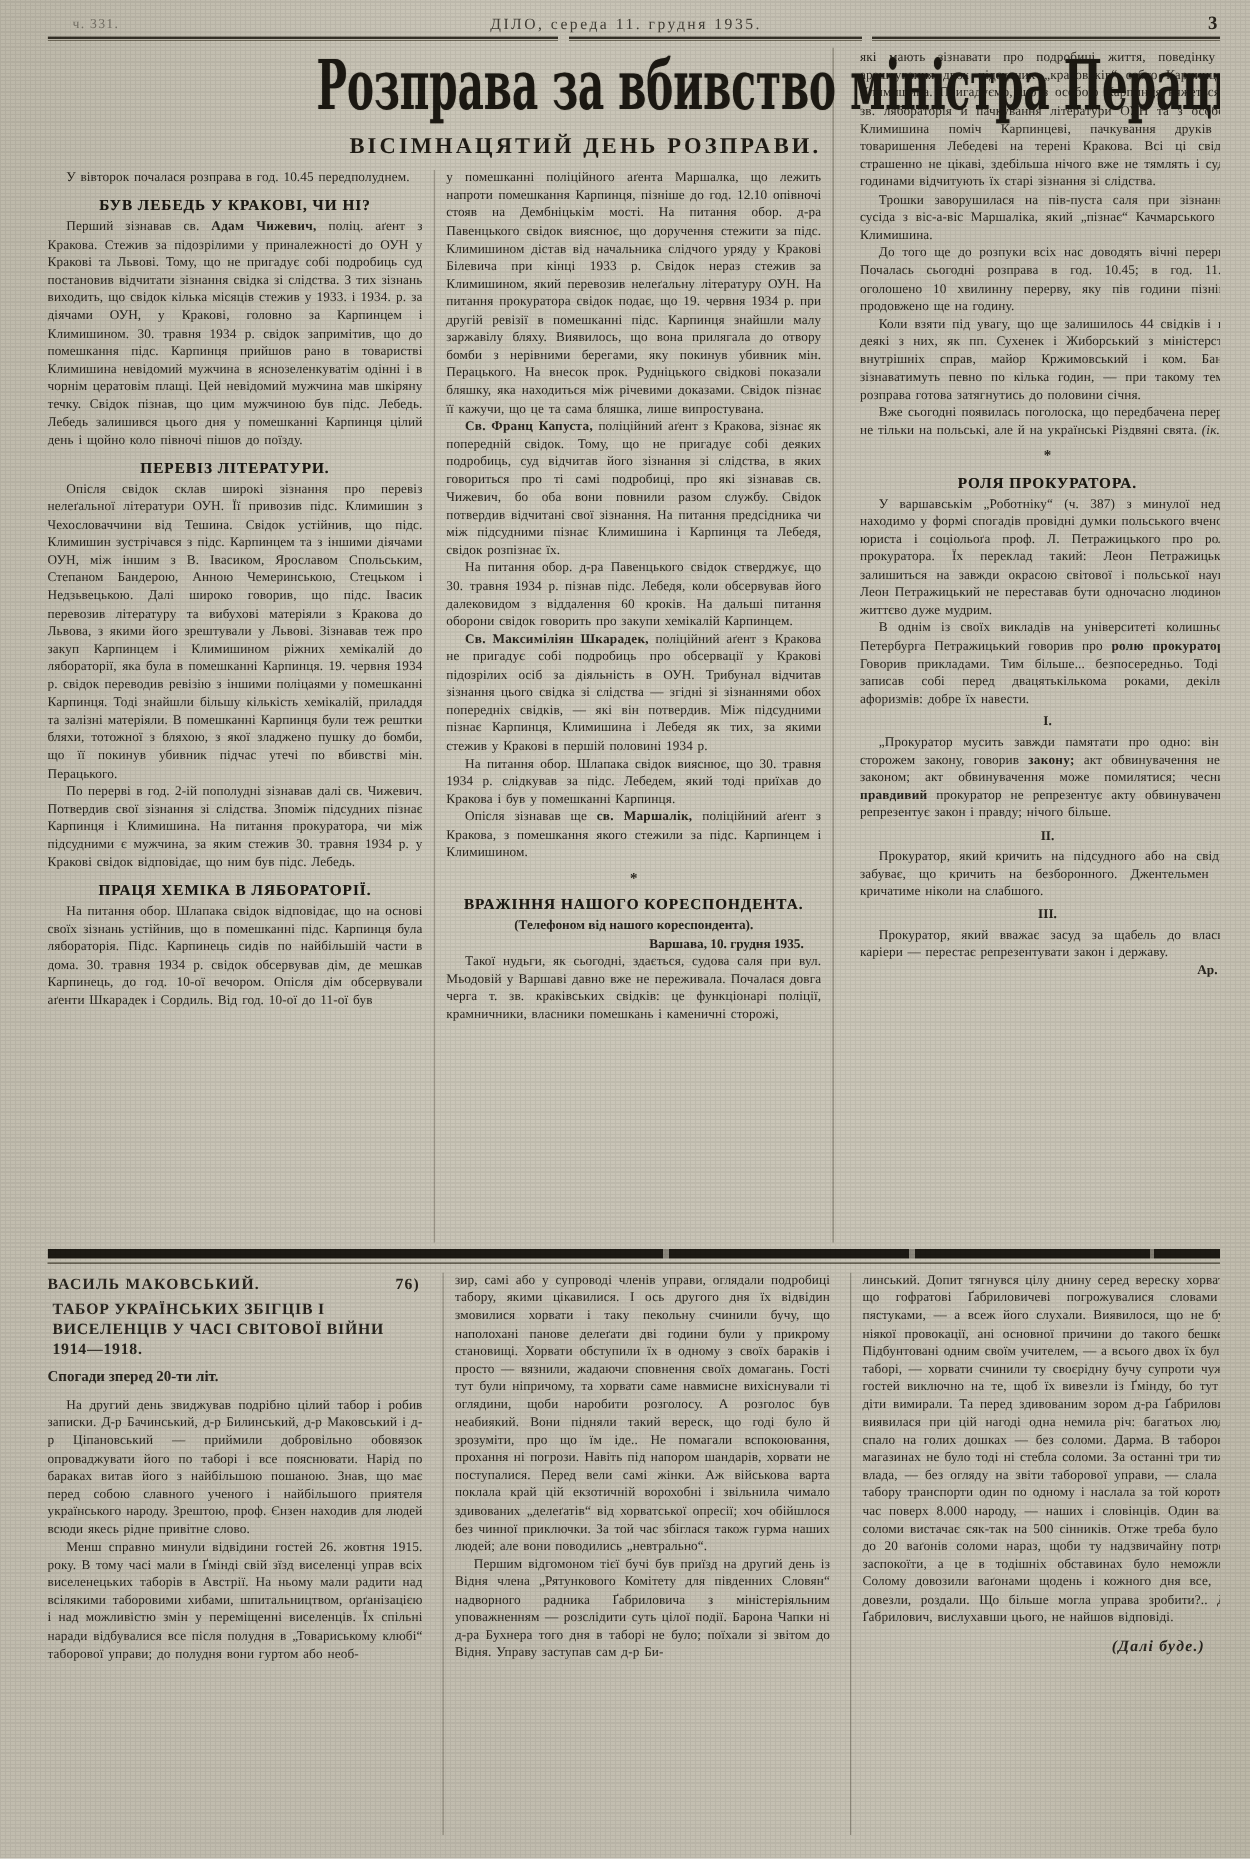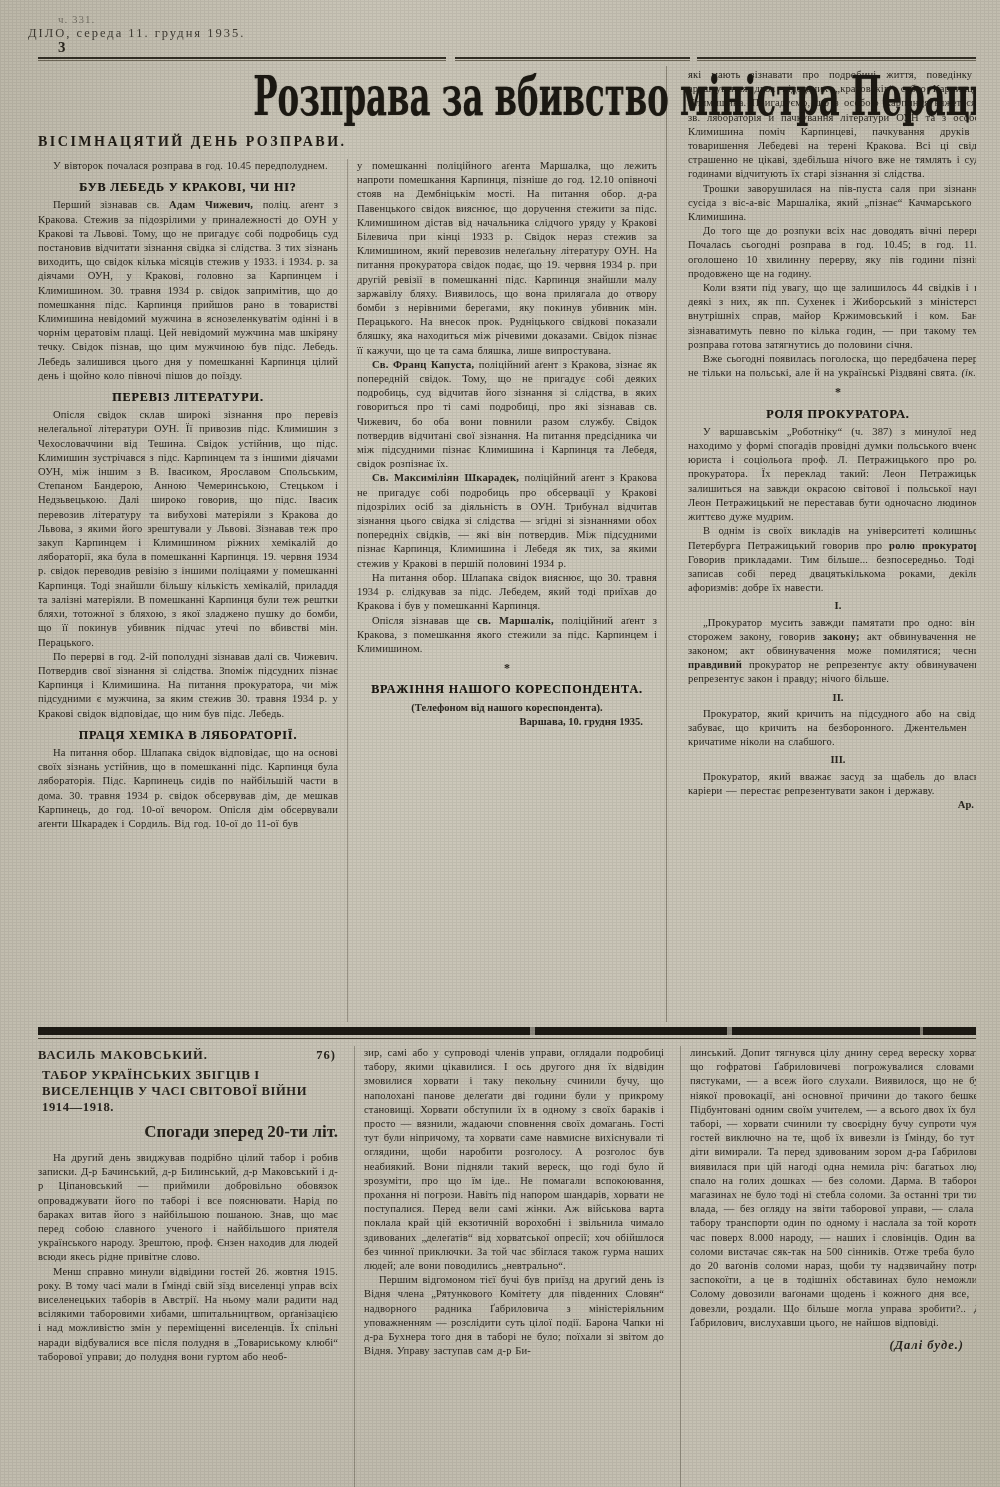--- a/index.html
+++ b/index.html
@@ -11,42 +11,42 @@
       linear-gradient(104deg,#c6c1b1 0%,#cdc8b9 28%,#c8c3b4 55%,#cfcabb 82%,#c6c1b0 100%);
     font-family:"Liberation Serif","DejaVu Serif",serif;
     color:#29251e;
   }
   .page::after { 
     content:""; position:absolute; inset:0; pointer-events:none; opacity:.05;
     background:repeating-linear-gradient(0deg,#000 0 1px,transparent 1px 3px),
                repeating-linear-gradient(90deg,#000 0 1px,transparent 1px 4px);
   }
   
-  .masthead-row { display:flex; justify-content:space-between; 
-    font-size:12px; line-height:14px; padding:0 2px 3px 20px;flex-direction:column; }
+  .masthead-row { display:flex; justify-content:space-between; align-items:flex-end;
+    font-size:12px; line-height:14px; padding:0 2px 3px 20px; }
   .issue-no { opacity:.5; font-size:11px; letter-spacing:1px; }
   .masthead-title { letter-spacing:2px; font-size:12.5px; opacity:.85; transform:translateX(-30px); }
   .page-no { font-weight:bold; font-size:15px; }
   .header-rule { height:5px; margin-bottom:4px;
     background:
       linear-gradient(0deg, transparent 0 1px, #6b6556 1px 2px, transparent 2px 3px, #332f26 3px 100%);
   }
   .header-rule { background-clip:border-box;
     -webkit-mask:linear-gradient(90deg,#000 0 43.5%,transparent 43.5% 44.5%,#000 44.5% 69.5%,transparent 69.5% 70.3%,#000 70.3% 100%);
             mask:linear-gradient(90deg,#000 0 43.5%,transparent 43.5% 44.5%,#000 44.5% 69.5%,transparent 69.5% 70.3%,#000 70.3% 100%); }
 
   
   .top-section { display:flex; height:956px; overflow:hidden; }
   .left-block { width:619px; flex:none; }
   .headline { margin:2px 0 0; text-align:center; overflow:visible; height:64px; }
   .headline-inner { display:inline-block; white-space:nowrap; transform:scale(.66,1.12);
     transform-origin:50% 60%; font-family:"DejaVu Serif","Liberation Serif",serif;
     font-weight:bold; font-size:49px; letter-spacing:0px; color:#1c1913;
     text-shadow:0 0 1px rgba(20,16,10,.55); }
-  .subhead { text-align:left; font-weight:bold; font-size:14px; letter-spacing:2.5px;
+  .subhead { text-align:right; font-weight:bold; font-size:18px; letter-spacing:2.5px;
     margin:2px 0 9px; color:#201c15; }
   .twocol { display:flex; height:866px; overflow:hidden; }
   .col { width:300px; flex:none; overflow:hidden; text-align:justify; }
   .twocol .col + .col { border-left:1px solid rgba(75,68,54,.38); padding-left:9px; margin-left:9px; }
   .col3 { height:100%; border-left:1px solid rgba(75,68,54,.5); margin-left:9px; padding-left:21px; padding-top:2px; }
 
   
   .para, .center-bold, .right-bold, .roman-num, .script-right, .col-heading, .star-sep {
     margin:0; font-size:10.6px; line-height:14.2px; }
   .para { text-indent:15px; text-align:justify; letter-spacing:.1px; word-spacing:1px; }
@@ -72,21 +72,21 @@
   .feuilleton { display:flex; height:450px; overflow:hidden; }
   .feuilleton .col + .col { border-left:1px solid rgba(75,68,54,.42); padding-left:9px; margin-left:16px; }
   .f-author-row { display:flex; justify-content:space-between; font-weight:bold;
     font-size:12.5px; letter-spacing:1px; margin:2px 2px 4px 0; }
   .f-title { text-align:center; margin:2px 0 6px; height:56px; }
   .f-title-inner { display:inline-block; font-family:"DejaVu Serif","Liberation Serif",serif;
     font-weight:bold; font-size:52px; letter-spacing:9px; transform:scale(.92,1.04);
     color:#1c1913; text-shadow:0 0 1px rgba(20,16,10,.6); }
   .f-subtitle { text-align:left; font-weight:bold; font-size:12.6px; line-height:16px;
     letter-spacing:.6px; margin:0 4px 7px; }
-  .f-motto { text-align:right; font-weight:bold; font-size:17px; margin:0 0 9px; }
+  .f-motto { text-align:left; font-weight:bold; font-size:12px; margin:0 0 9px; }
 </style>
 </head>
 <body>
 
 <div class="page">
 
   <div class="masthead-row">
     <span class="issue-no">ч. 331.</span>
     <span class="masthead-title">ДІЛО, середа 11. грудня 1935.</span>
     <span class="page-no">3</span>
@@ -104,27 +104,29 @@
             <p class="para"><span>Перший зізнавав св. </span><b>Адам Чижевич,</b><span> поліц. аґент з Кракова. Стежив за підозрілими у приналежності до ОУН у Кракові та Львові. Тому, що не пригадує собі подробиць суд постановив відчитати зізнання свідка зі слідства. З тих зізнань виходить, що свідок кілька місяців стежив у 1933. і 1934. р. за діячами ОУН, у Кракові, головно за Карпинцем і Климишином. 30. травня 1934 р. свідок запримітив, що до помешкання підс. Карпинця прийшов рано в товаристві Климишина невідомий мужчина в яснозеленкуватім одінні і в чорнім цератовім плащі. Цей невідомий мужчина мав шкіряну течку. Свідок пізнав, що цим мужчиною був підс. Лебедь. Лебедь залишився цього дня у помешканні Карпинця цілий день і щойно коло півночі пішов до поїзду.</span></p>
             <p class="col-heading"><span>ПЕРЕВІЗ ЛІТЕРАТУРИ.</span></p>
             <p class="para"><span>Опісля свідок склав широкі зізнання про перевіз нелеґальної літератури ОУН. Її привозив підс. Климишин з Чехословаччини від Тешина. Свідок устійнив, що підс. Климишин зустрічався з підс. Карпинцем та з іншими діячами ОУН, між іншим з В. Івасиком, Ярославом Спольським, Степаном Бандерою, Анною Чемеринською, Стецьком і Недзьвецькою. Далі широко говорив, що підс. Івасик перевозив літературу та вибухові матеріяли з Кракова до Львова, з якими його зрештували у Львові. Зізнавав теж про закуп Карпинцем і Климишином ріжних хемікалій до лябораторії, яка була в помешканні Карпинця. 19. червня 1934 р. свідок переводив ревізію з іншими поліцаями у помешканні Карпинця. Тоді знайшли більшу кількість хемікалій, приладдя та залізні матеріяли. В помешканні Карпинця були теж рештки бляхи, тотожної з бляхою, з якої зладжено пушку до бомби, що її покинув убивник підчас утечі по вбивстві мін. Перацького.</span></p>
             <p class="para"><span>По перерві в год. 2-ій пополудні зізнавав далі св. Чижевич. Потвердив свої зізнання зі слідства. Зпоміж підсудних пізнає Карпинця і Климишина. На питання прокуратора, чи між підсудними є мужчина, за яким стежив 30. травня 1934 р. у Кракові свідок відповідає, що ним був підс. Лебедь.</span></p>
             <p class="col-heading"><span>ПРАЦЯ ХЕМІКА В ЛЯБОРАТОРІЇ.</span></p>
             <p class="para"><span>На питання обор. Шлапака свідок відповідає, що на основі своїх зізнань устійнив, що в помешканні підс. Карпинця була лябораторія. Підс. Карпинець сидів по найбільшій части в дома. 30. травня 1934 р. свідок обсервував дім, де мешкав Карпинець, до год. 10-ої вечором. Опісля дім обсервували аґенти Шкарадек і Сордиль. Від год. 10-ої до 11-ої був</span></p>
           </div>
         <div class="col">
             <p class="para flush"><span>у помешканні поліційного аґента Маршалка, що лежить напроти помешкання Карпинця, пізніше до год. 12.10 опівночі стояв на Дембніцькім мості. На питання обор. д-ра Павенцького свідок вияснює, що доручення стежити за підс. Климишином дістав від начальника слідчого уряду у Кракові Білевича при кінці 1933 р. Свідок нераз стежив за Климишином, який перевозив нелеґальну літературу ОУН. На питання прокуратора свідок подає, що 19. червня 1934 р. при другій ревізії в помешканні підс. Карпинця знайшли малу заржавілу бляху. Виявилось, що вона прилягала до отвору бомби з нерівними берегами, яку покинув убивник мін. Перацького. На внесок прок. Рудніцького свідкові показали бляшку, яка находиться між річевими доказами. Свідок пізнає її кажучи, що це та сама бляшка, лише випростувана.</span></p>
             <p class="para"><b>Св. Франц Капуста,</b><span> поліційний аґент з Кракова, зізнає як попередній свідок. Тому, що не пригадує собі деяких подробиць, суд відчитав його зізнання зі слідства, в яких говориться про ті самі подробиці, про які зізнавав св. Чижевич, бо оба вони повнили разом службу. Свідок потвердив відчитані свої зізнання. На питання предсідника чи між підсудними пізнає Климишина і Карпинця та Лебедя, свідок розпізнає їх.</span></p>
+            <p class="para"><span>На питання обор. д-ра Павенцького свідок стверджує, що 30. травня 1934 р. пізнав підс. Лебедя, коли обсервував його далековидом з віддалення 60 кроків. На дальші питання оборони свідок говорить про закупи хемікалій Карпинцем.</span></p>
             <p class="para"><b>Св. Максиміліян Шкарадек,</b><span> поліційний аґент з Кракова не пригадує собі подробиць про обсервації у Кракові підозрілих осіб за діяльність в ОУН. Трибунал відчитав зізнання цього свідка зі слідства — згідні зі зізнаннями обох попередніх свідків, — які він потвердив. Між підсудними пізнає Карпинця, Климишина і Лебедя як тих, за якими стежив у Кракові в першій половині 1934 р.</span></p>
             <p class="para"><span>На питання обор. Шлапака свідок вияснює, що 30. травня 1934 р. слідкував за підс. Лебедем, який тоді приїхав до Кракова і був у помешканні Карпинця.</span></p>
             <p class="para"><span>Опісля зізнавав ще </span><b>св. Маршалік,</b><span> поліційний аґент з Кракова, з помешкання якого стежили за підс. Карпинцем і Климишином.</span></p>
             <p class="star-sep"><span>*</span></p>
             <p class="col-heading"><span>ВРАЖІННЯ НАШОГО КОРЕСПОНДЕНТА.</span></p>
             <p class="center-bold"><span>(Телефоном від нашого кореспондента).</span></p>
             <p class="right-bold"><span>Варшава, 10. грудня 1935.</span></p>
+            <p class="para"><span>Такої нудьги, як сьогодні, здається, судова саля при вул. Мьодовій у Варшаві давно вже не переживала. Почалася довга черга т. зв. краківських свідків: це функціонарі поліції, крамничники, власники помешкань і каменичні сторожі,</span></p>
           </div>
       </div>
     </div>
     <div class="col col3">
         <p class="para flush"><span>які мають зізнавати про подробиці життя, поведінку й арештування двох підсудних „краковяків“ себто Карпинця і Климишина. Пригадуємо, що з особою Карпинця вяжеться т. зв. лябораторія й пачкування літератури ОУН та з особою Климишина поміч Карпинцеві, пачкування друків і товаришення Лебедеві на терені Кракова. Всі ці свідки страшенно не цікаві, здебільша нічого вже не тямлять і судді годинами відчитують їх старі зізнання зі слідства.</span></p>
         <p class="para"><span>Трошки заворушилася на пів-пуста саля при зізнаннях сусіда з віс-а-віс Маршаліка, який „пізнає“ Качмарського як Климишина.</span></p>
         <p class="para"><span>До того ще до розпуки всіх нас доводять вічні перерви. Почалась сьогодні розправа в год. 10.45; в год. 11.45 оголошено 10 хвилинну перерву, яку пів години пізніше продовжено ще на годину.</span></p>
         <p class="para"><span>Коли взяти під увагу, що ще залишилось 44 свідків і що деякі з них, як пп. Сухенек і Жиборський з міністерства внутрішніх справ, майор Кржимовський і ком. Банко зізнаватимуть певно по кілька годин, — при такому темпі розправа готова затягнутись до половини січня.</span></p>
         <p class="para"><span>Вже сьогодні появилась поголоска, що передбачена перерва не тільки на польські, але й на українські Різдвяні свята.  </span><i>(ік.)</i></p>
         <p class="star-sep"><span>*</span></p>

